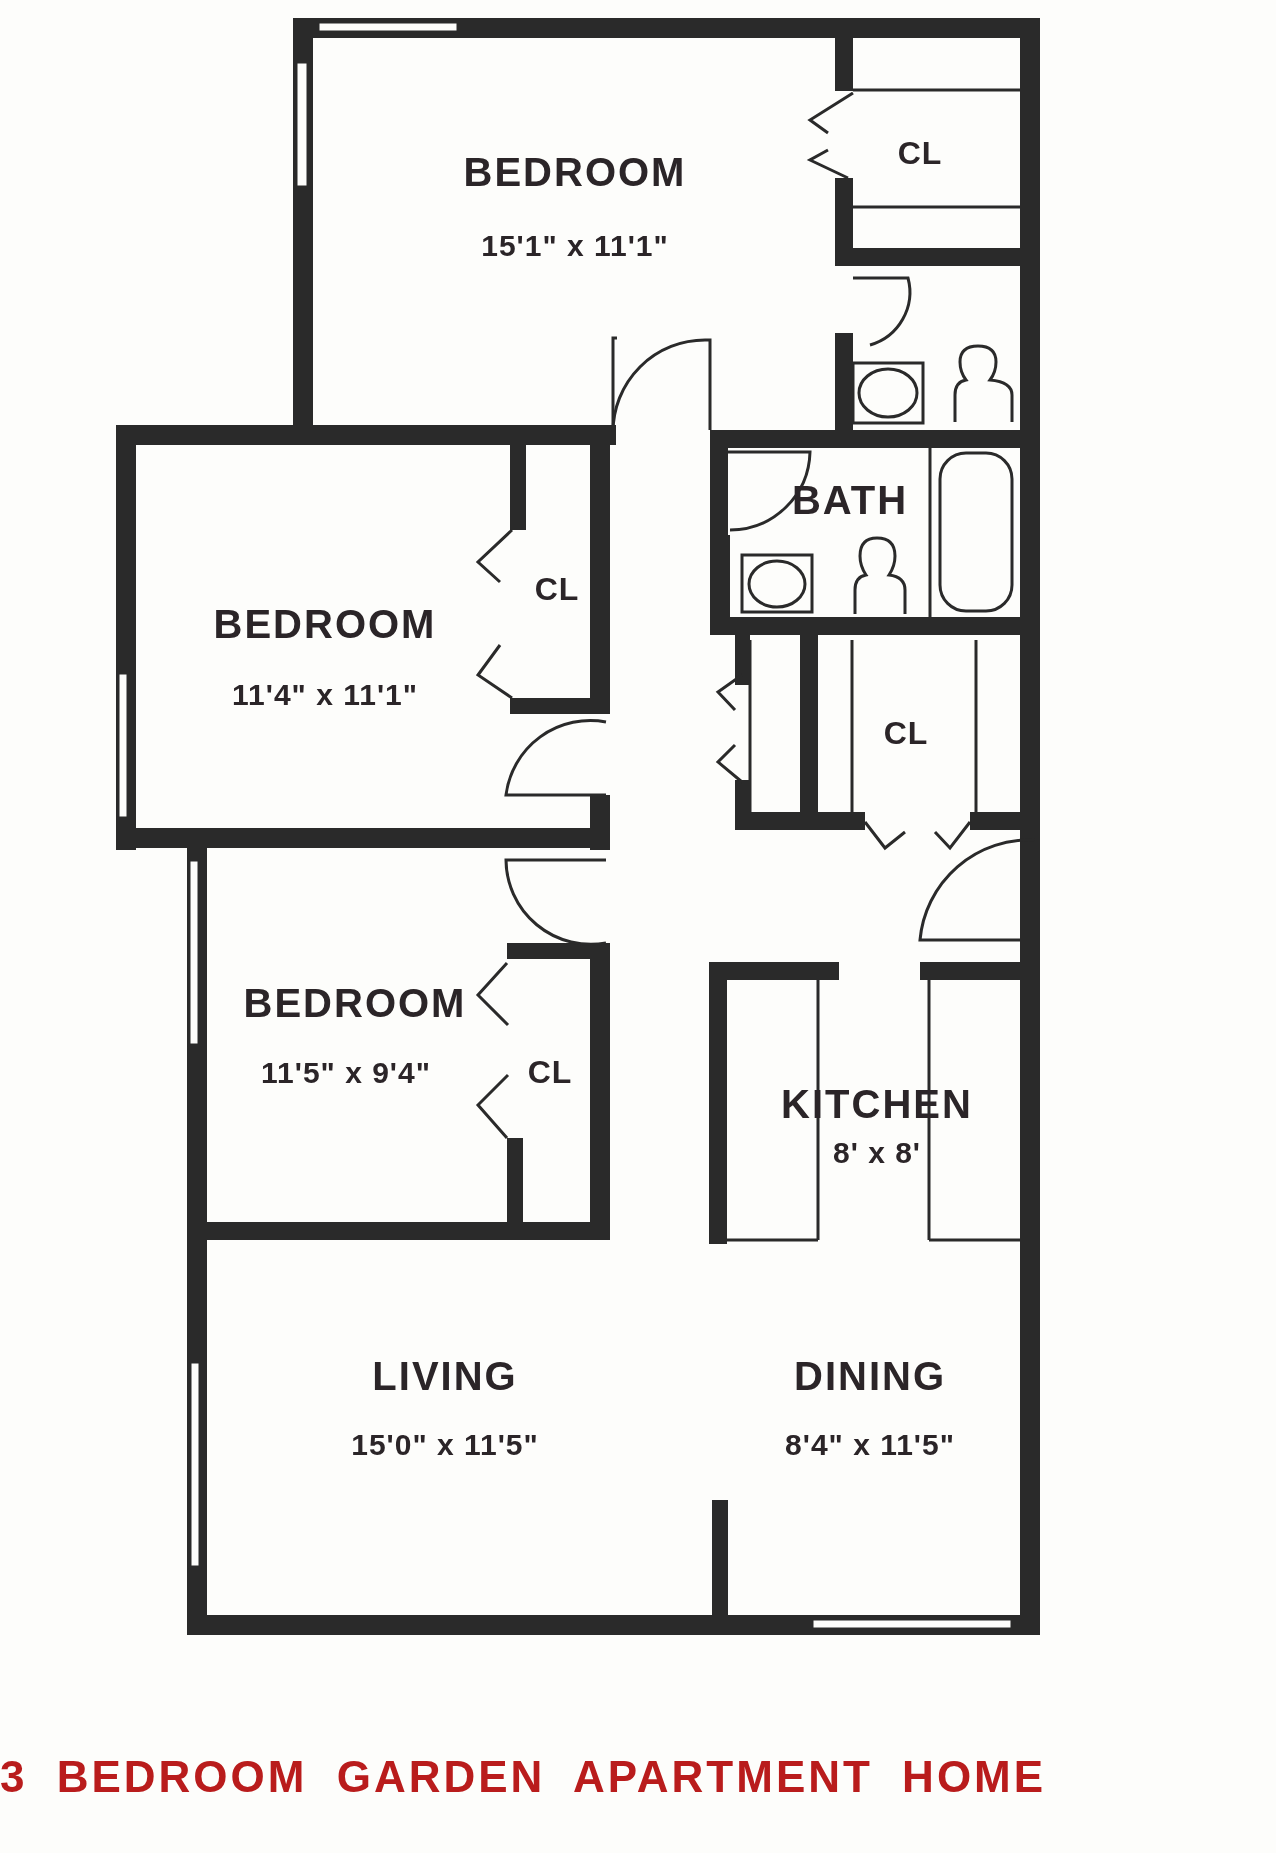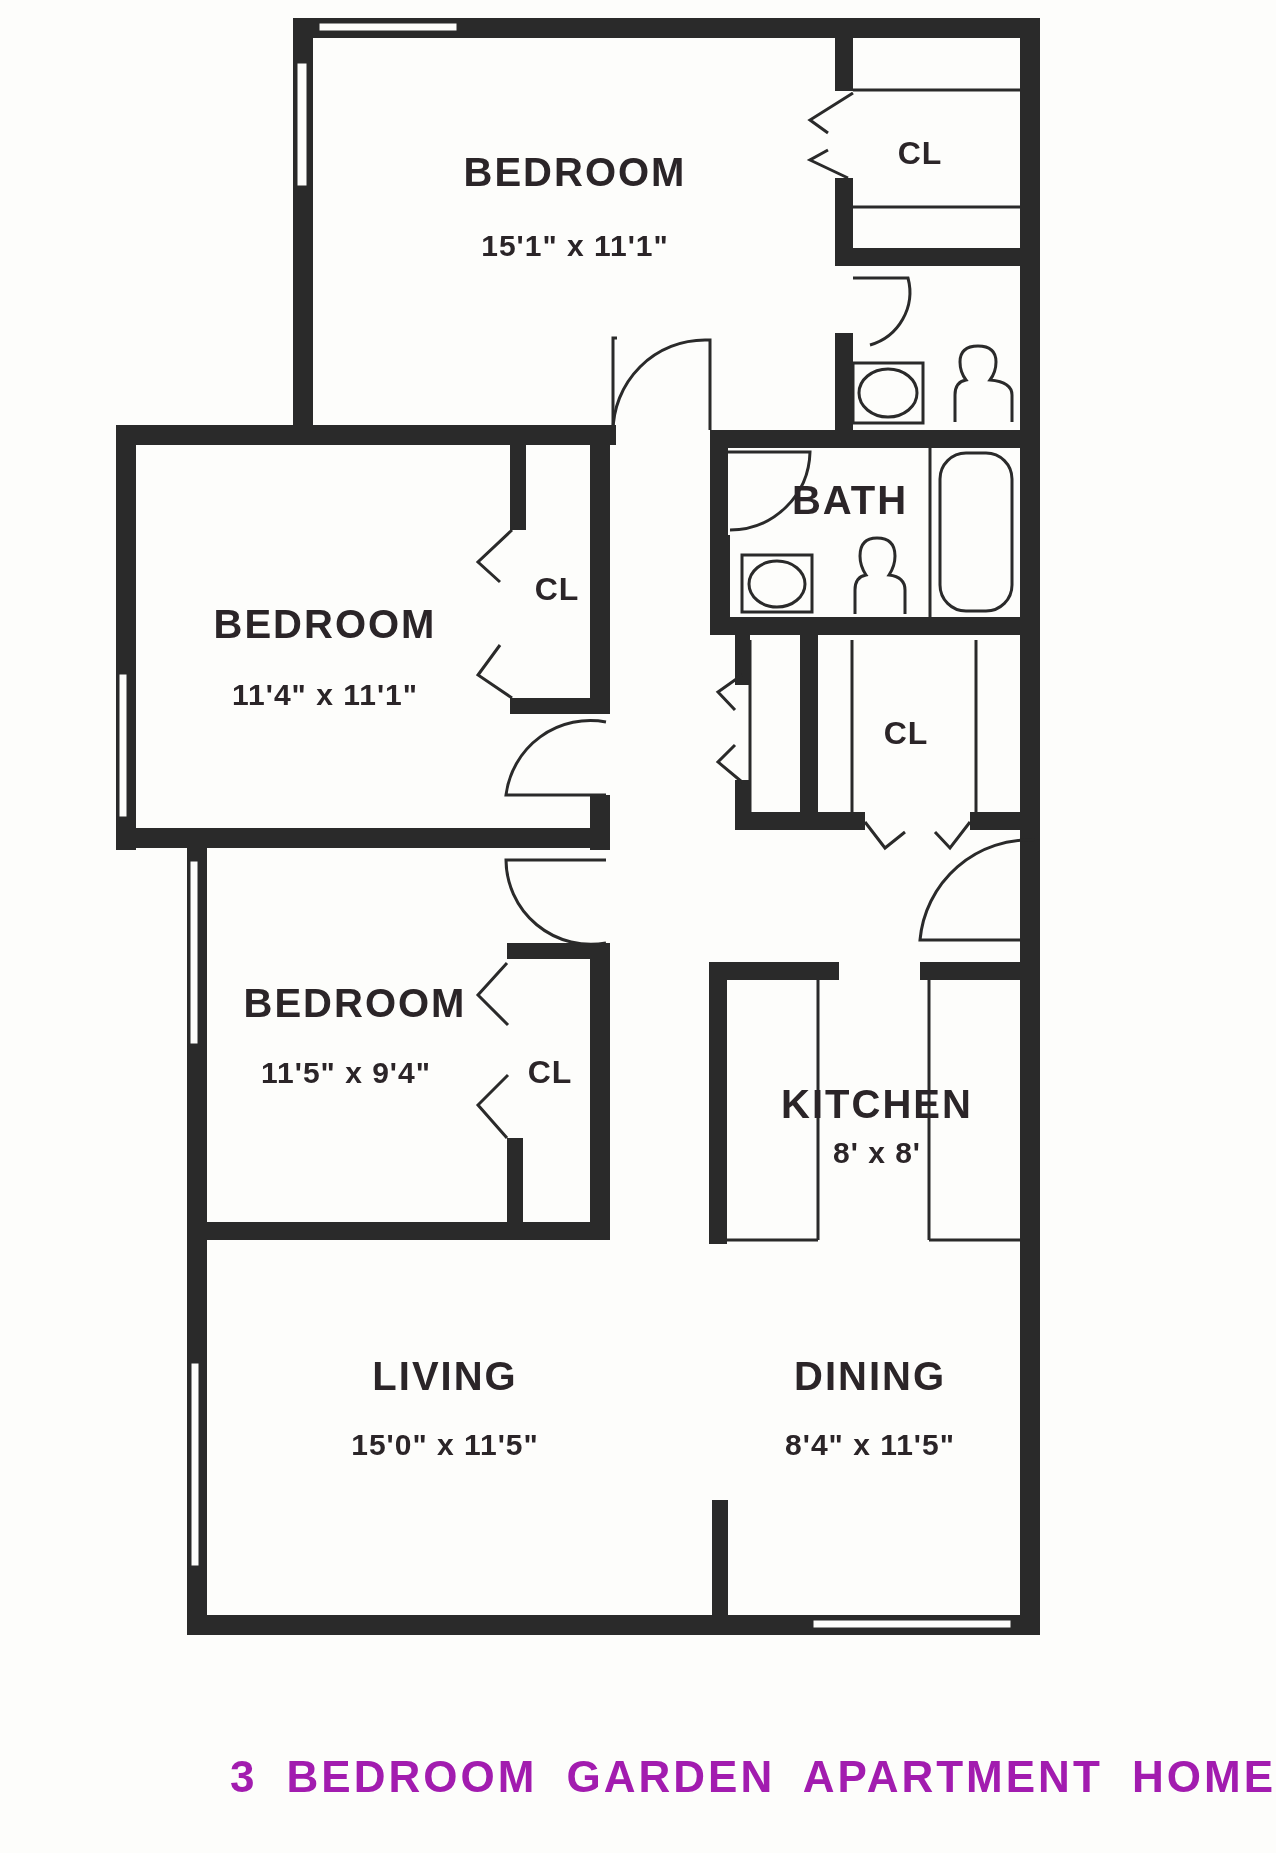--- a/index.html
+++ b/index.html
@@ -6,23 +6,23 @@
   body { width: 1276px; height: 1853px; position: relative; overflow: hidden; }
   .plan { position: absolute; left: 0; top: 0; width: 1276px; height: 1853px; }
   .wall { fill: #2a2a2a; }
   .line { stroke: #2a2a2a; fill: none; }
   .thin { stroke-width: 3; }
   .win { fill: #fdfdfb; stroke: #2a2a2a; stroke-width: 3; }
   .lbl { font-family: "Liberation Sans", sans-serif; font-weight: 700; fill: #2b2528; letter-spacing: 2px; }
   .room { font-size: 40px; }
   .dim { font-size: 30px; letter-spacing: 1px; }
   .cl { font-size: 32px; letter-spacing: 1px; }
-  .title { position: absolute; left: 0; width: 1276px; top: 1752px; text-align: right;
+  .title { position: absolute; left: 0; width: 1276px; top: 1752px; text-align: left;
            font-family: "Liberation Sans", sans-serif; font-weight: 700; font-size: 44px;
-           color: #a21caf; letter-spacing: 3px; word-spacing: 14px; }
+           color: #b91c1c; letter-spacing: 3px; word-spacing: 14px; }
 </style>
 </head>
 <body>
 
 <svg class="plan" viewBox="0 0 1276 1853" xmlns="http://www.w3.org/2000/svg">
 
   <g>
 
     <rect class="wall" x="293" y="18" width="745" height="20"></rect>
 

